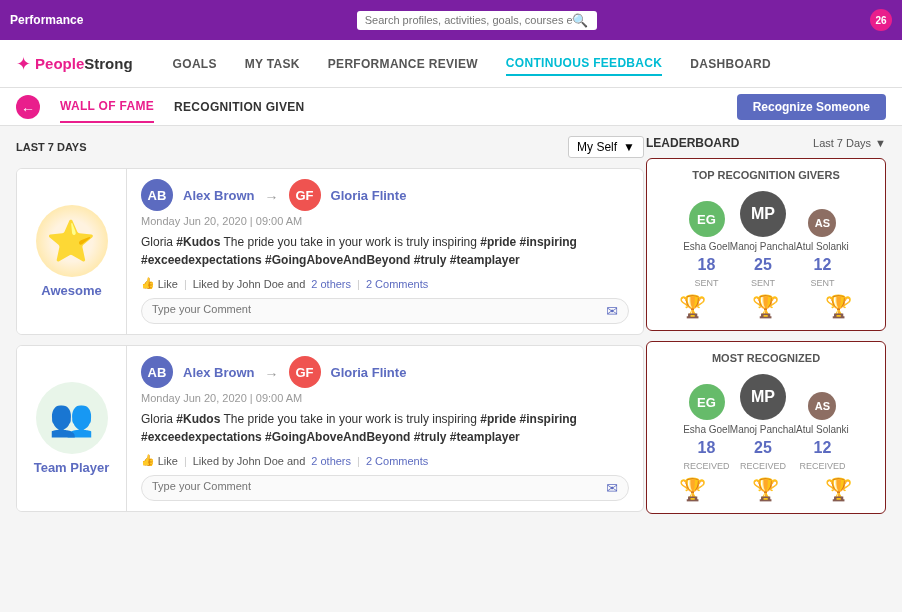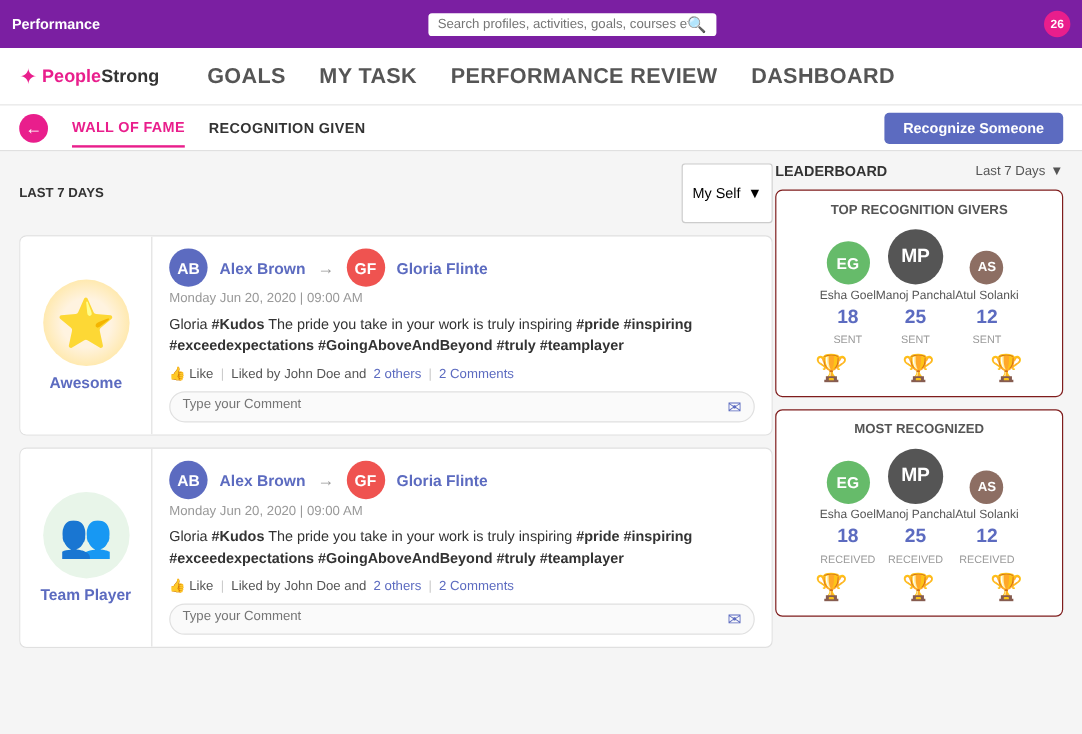--- a/index.html
+++ b/index.html
@@ -43,21 +43,21 @@
       align-items: center;
       padding: 0 16px;
       border-bottom: 1px solid #e0e0e0;
       gap: 28px;
     }
     .logo { display: flex; align-items: center; gap: 4px; margin-right: 12px; }
     .logo-icon { color: #e91e8c; font-size: 18px; }
     .logo-text { font-size: 15px; font-weight: bold; color: #333; }
     .logo-text span { color: #e91e8c; }
     .nav-item {
-      font-size: 18px;
+      font-size: 12px;
       color: #555;
       cursor: pointer;
       padding: 4px 0;
       text-transform: uppercase;
       font-weight: 600;
       letter-spacing: 0.3px;
     }
     .nav-item.active {
       color: #00bcd4;
       border-bottom: 2px solid #00bcd4;
@@ -129,21 +129,21 @@
       font-size: 11px;
       font-weight: bold;
       color: #333;
       text-transform: uppercase;
     }
     .filter-select {
       display: flex;
       align-items: center;
       border: 1px solid #ccc;
       border-radius: 3px;
-      padding: 17px 8px;
+      padding: 3px 8px;
       font-size: 12px;
       background: #fff;
       cursor: pointer;
       gap: 6px;
     }
 
     
     .feed-card {
       background: #fff;
       border-radius: 6px;
@@ -339,20 +339,21 @@
 </div>
 
 <div class="nav-bar">
   <div class="logo">
     <span class="logo-icon">✦</span>
     <span class="logo-text"><span>People</span>Strong</span>
   </div>
   <span class="nav-item">GOALS</span>
   <span class="nav-item">MY TASK</span>
   <span class="nav-item">PERFORMANCE REVIEW</span>
+  <span class="nav-item active">CONTINUOUS FEEDBACK</span>
   <span class="nav-item">DASHBOARD</span>
 </div>
 
 <div class="sub-nav">
   <div class="sub-nav-left">
     <div class="back-btn">←</div>
     <span class="sub-nav-tab active">WALL OF FAME</span>
     <span class="sub-nav-tab">RECOGNITION GIVEN</span>
   </div>
   <button class="recognize-btn">Recognize Someone</button>

